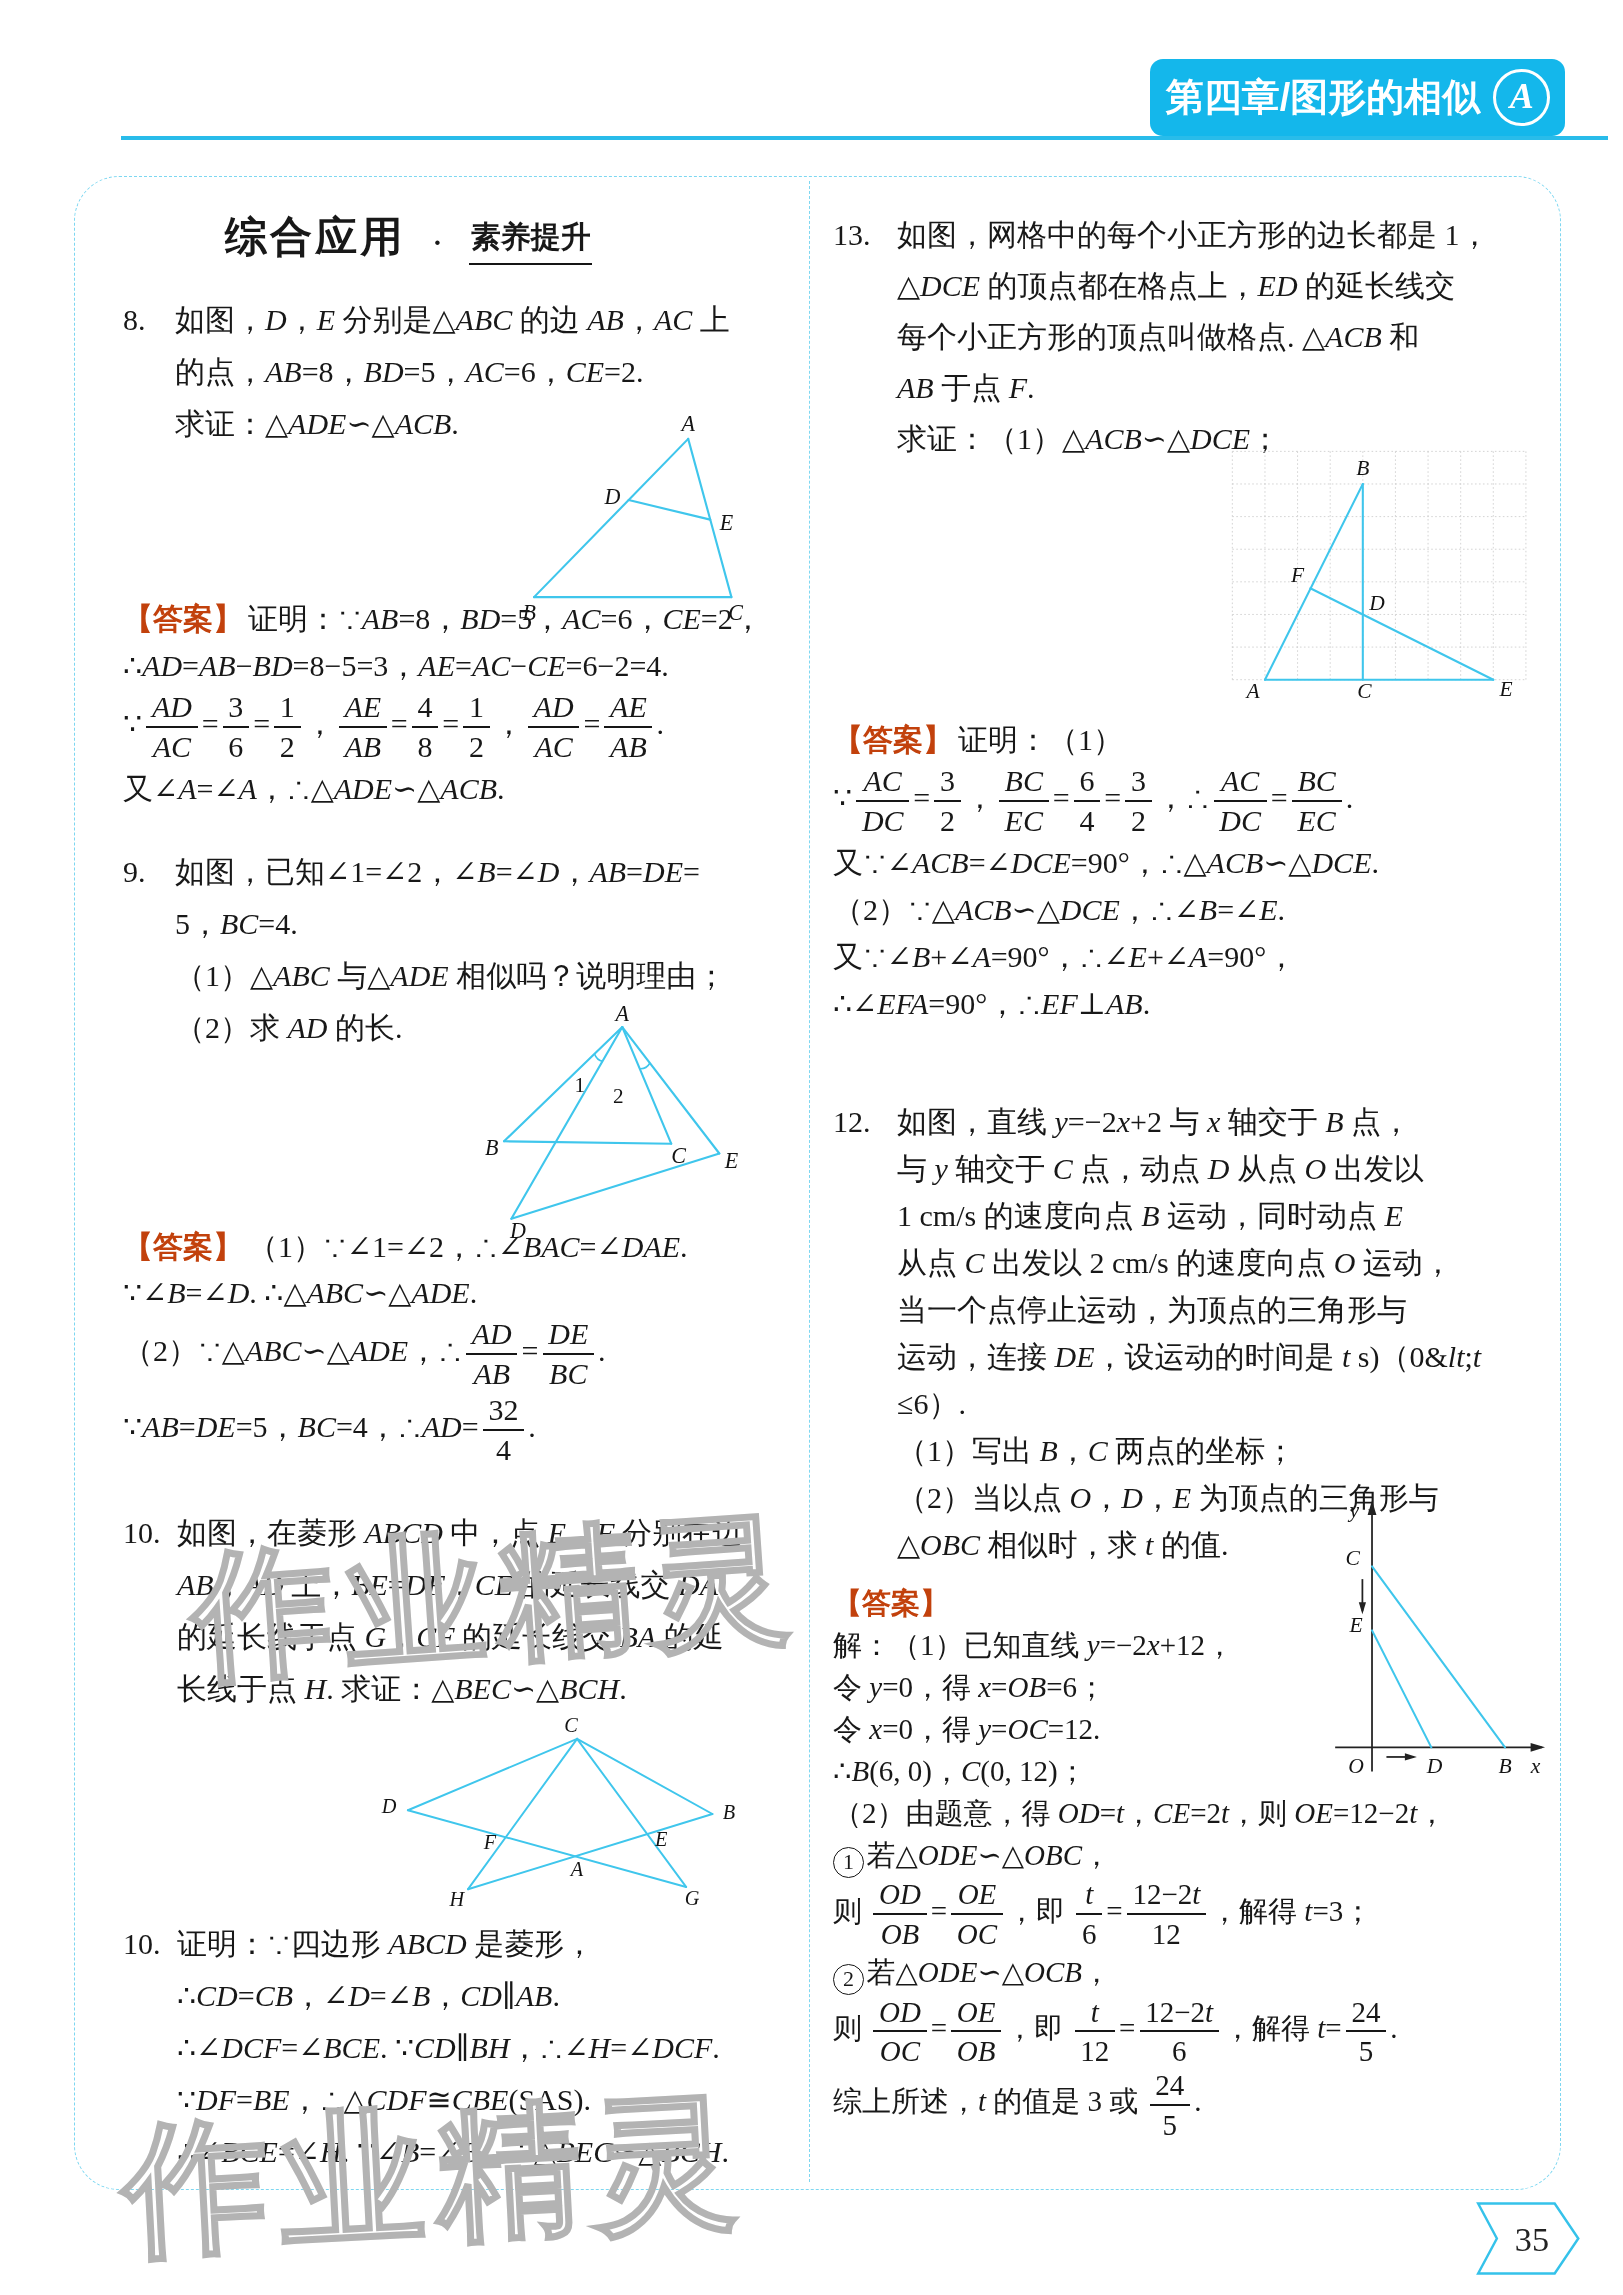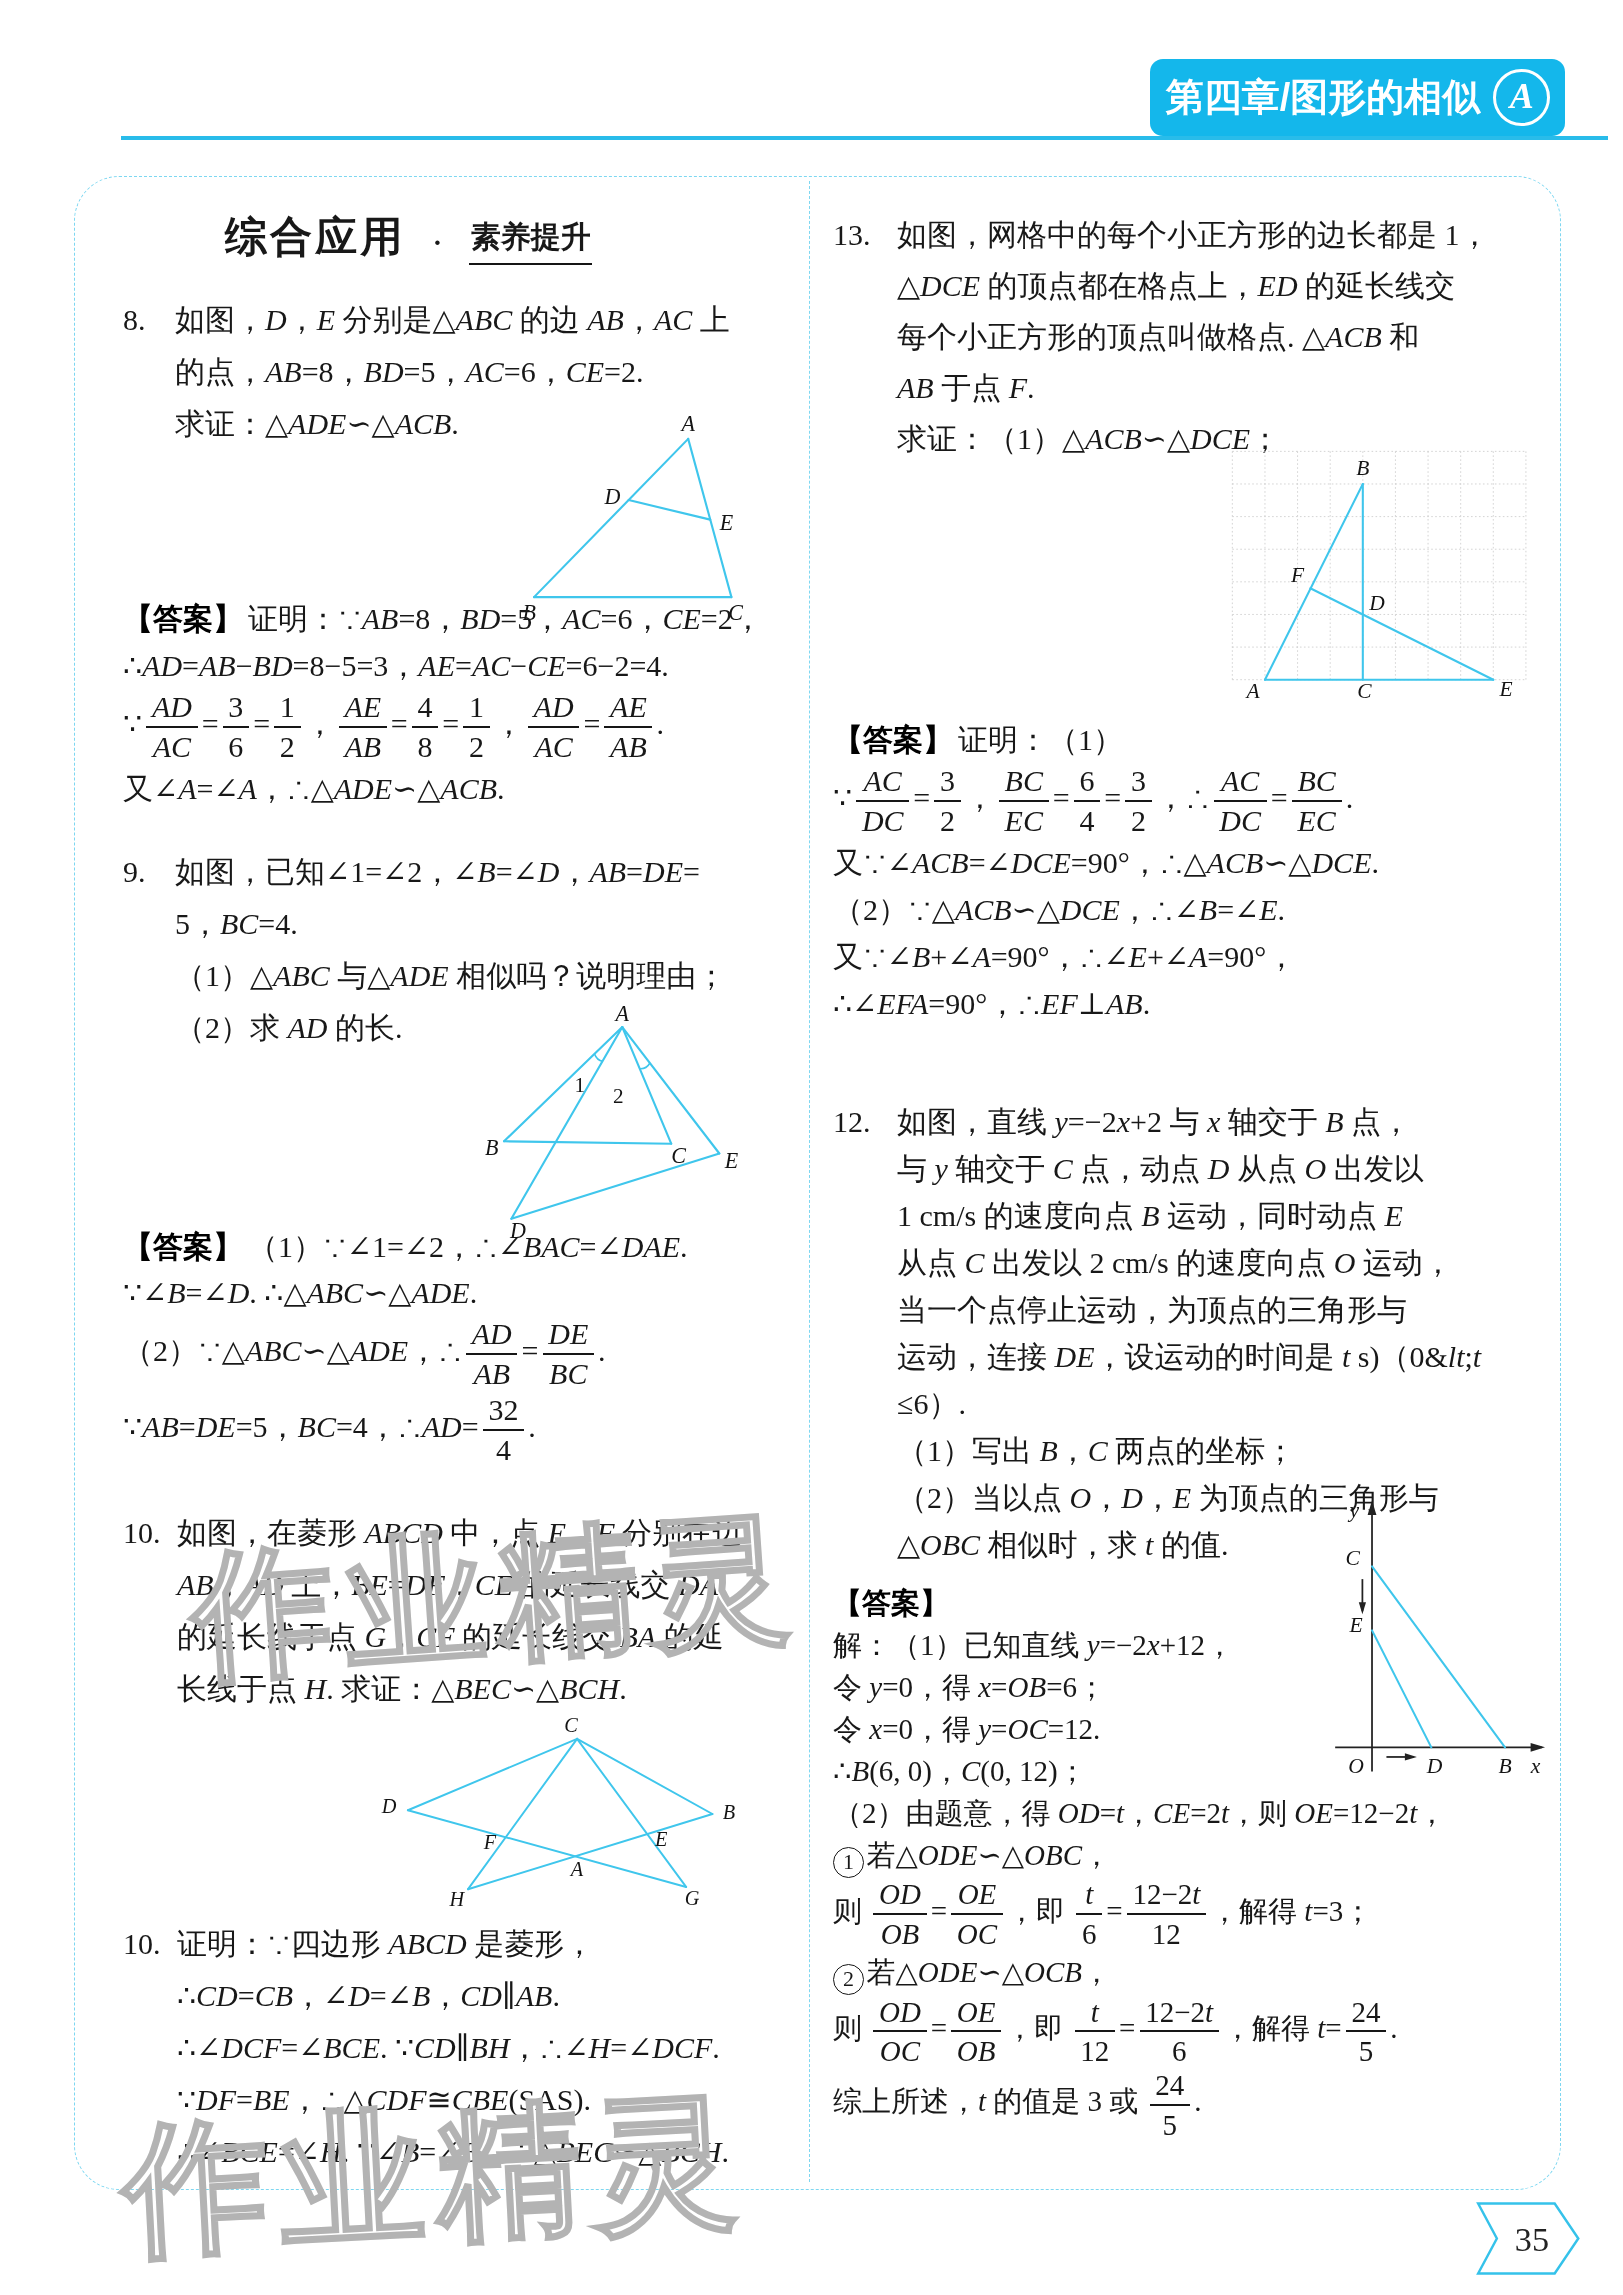--- a/index.html
+++ b/index.html
@@ -18,21 +18,21 @@
   
   .sec-title{position:absolute;left:196px;top:209px;width:425px;display:flex;align-items:flex-end;justify-content:center;gap:27px;}
   .t-main{font-size:42px;font-weight:bold;letter-spacing:3.3px;}
   .t-dot{font-size:28px;font-weight:bold;padding-bottom:6.5px;}
   .t-sub{font-size:30px;font-weight:bold;border-bottom:2.5px solid #151515;padding:0 1.6px 4.9px 1.6px;}
   
   .tblock{position:absolute;font-size:30px;line-height:var(--lh,52px);}
   .tline{min-height:var(--lh,52px);}
   .tline.cont{padding-left:var(--ind,0px);}
   .pnum{display:inline-block;min-width:var(--ind,52px);}
-  .anstag{color:#000000;font-weight:bold;margin-right:4.9px;}
+  .anstag{color:#c2410c;font-weight:bold;margin-right:4.9px;}
   i{font-style:italic;}
   .frac{display:inline-block;vertical-align:middle;text-align:center;margin:0 4.1px;line-height:1.12;}
   .frac .fn{display:block;padding:0.8px 5.7px 2.5px 5.7px;border-bottom:2.5px solid #161616;}
   .frac .fd{display:block;padding:2.5px 5.7px 0.8px 5.7px;}
   .circled{display:inline-flex;width:29px;height:29px;border:1.6px solid #161616;border-radius:50%;
            align-items:center;justify-content:center;font-size:22px;vertical-align:-4.1px;margin-right:2.5px;line-height:1;}
   
   .fig{position:absolute;}
   .fig svg{display:block;width:100%;height:100%;overflow:visible;}
   .gridline{stroke:#c3c3c3;stroke-width:0.9;stroke-dasharray:2 3;}

